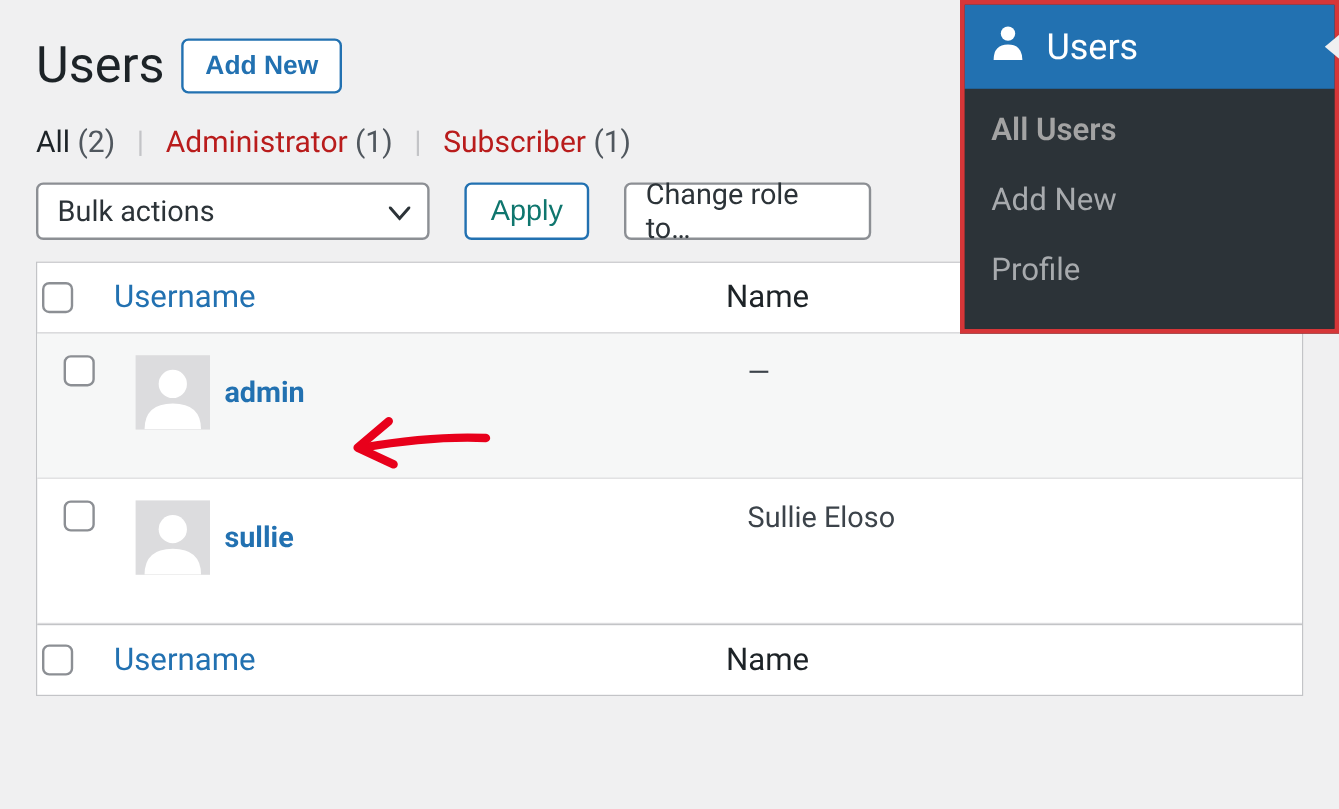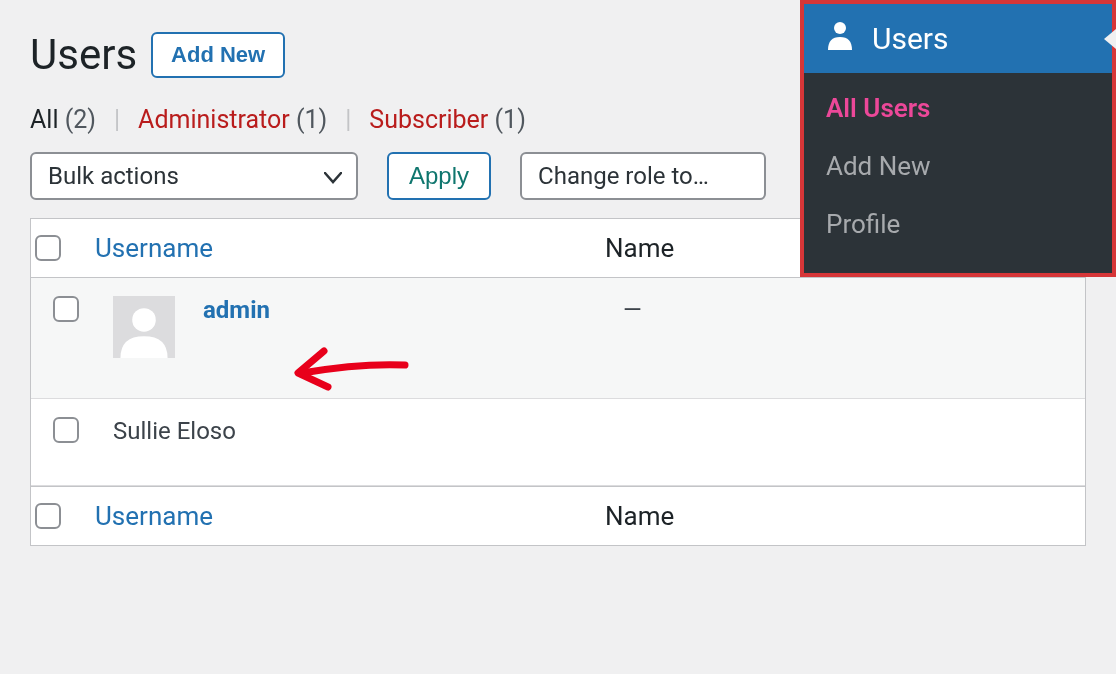--- a/index.html
+++ b/index.html
@@ -73,21 +73,21 @@
       border: 2px solid #2271b1;
       color: #0f766e;
       background: #fff;
       padding: 8px 20px;
       font-size: 24px;
       font-weight: 400;
       border-radius: 6px;
       cursor: pointer;
       height: 48px;
     }
-    .select-role { width: 246px; }
+    .select-role { width: 206px; }
     .sel-bulk { width: 328px; }
     .table {
       border: 1px solid #c3c4c7;
       background: #fff;
     }
     .table-head, .table-foot {
       display: flex;
       align-items: center;
       padding: 14px 4px;
       border-bottom: 1px solid #c3c4c7;
@@ -108,21 +108,22 @@
     .checkbox {
       width: 26px; height: 26px;
       border: 2px solid #8c8f94;
       border-radius: 6px;
       background: #fff;
       cursor: pointer;
     }
     .user-cell {
       flex: 0 0 510px;
       display: flex;
-      gap: 28px;
+      align-items: center;
+      gap: 12px;
     }
     .avatar {
       width: 62px; height: 62px;
       background: #dcdcde;
       display: flex;
       align-items: flex-end;
       justify-content: center;
       overflow: hidden;
     }
     .avatar svg { width: 58px; height: 58px; }
@@ -156,21 +157,21 @@
       border-top: 10px solid transparent;
       border-bottom: 10px solid transparent;
       border-right: 12px solid #f0f0f1;
     }
     .side-item {
       color: #a7aaad;
       padding: 14px 22px;
       font-size: 26px;
       cursor: pointer;
     }
-    .side-item.active { color: #ec4899; font-weight: 600; }
+    .side-item.active { color: #a3a3a3; font-weight: 600; }
     .side-item:last-child { padding-bottom: 28px; }
     .side-body { padding: 6px 0; background: #2c3338; }
     
     .arrow-anno {
       position: absolute;
       left: 290px; top: 345px;
       width: 120px; height: 60px;
       z-index: 5;
       pointer-events: none;
     }
@@ -238,20 +239,29 @@
         </div>
         <span class="username">admin</span>
       </div>
       <div class="name-cell">—</div>
     </div>
 
     <div class="row">
       <div class="col-check">
           <div class="checkbox"></div>
         </div>
+      <div class="user-cell">
+        <div class="avatar">
+          <svg viewBox="0 0 64 64">
+              <circle cx="32" cy="22" r="13" fill="#fff"></circle>
+              <path d="M6 64 Q6 40 32 40 Q58 40 58 64 Z" fill="#fff"></path>
+            </svg>
+        </div>
+        <span class="username">sullie</span>
+      </div>
       <div class="name-cell">Sullie Eloso</div>
     </div>
 
     <div class="table-foot">
       <div class="col-check">
           <div class="checkbox"></div>
         </div>
       <div class="col-user">Username</div>
       <div class="col-name">Name</div>
     </div>

